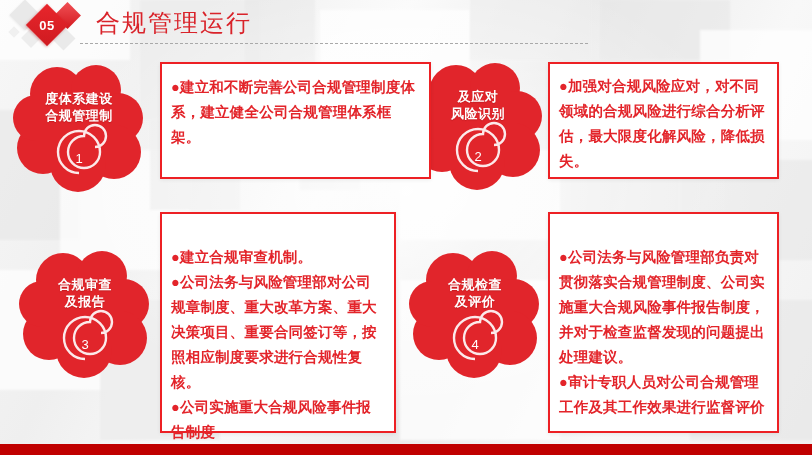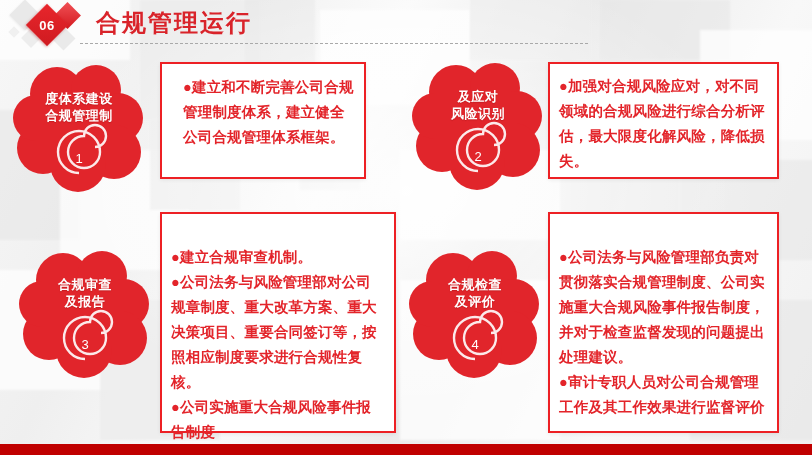--- a/index.html
+++ b/index.html
@@ -25,21 +25,21 @@
   .dia{position:absolute;transform:rotate(45deg);}
   .dia-main{left:32px;top:10px;width:30px;height:30px;background:linear-gradient(135deg,#e8262c 0%,#cf1a20 100%);
     box-shadow:0 1px 3px rgba(150,0,0,.35);}
   .dia-num{position:absolute;left:32px;top:10px;width:30px;height:30px;display:flex;align-items:center;
     justify-content:center;color:#fff;font-size:13px;font-weight:bold;letter-spacing:.5px;}
   .dia-red2{left:58px;top:6px;width:19px;height:19px;background:linear-gradient(135deg,#f05055 0%,#d4191f 100%);}
   .dia-g1{left:14px;top:4px;width:22px;height:22px;background:#e9e9e9;box-shadow:0 1px 2px rgba(0,0,0,.06);}
   .dia-g2{left:24px;top:31px;width:14px;height:14px;background:#ededed;}
   .dia-g3{left:55px;top:30px;width:17px;height:17px;background:#eaeaea;}
   .dia-g4{left:10px;top:28px;width:8px;height:8px;background:#f0f0f0;}
-  .title{position:absolute;left:96px;top:8px;font-size:24px;font-weight:bold;color:#d9232a;
+  .title{position:absolute;left:96px;top:8px;font-size:24px;font-weight:normal;color:#d9232a;
     letter-spacing:2px;line-height:30px;white-space:nowrap;}
   .dash{position:absolute;left:80px;top:43px;width:508px;height:0;
     border-top:1px dashed #a9a9a9;}
 
   
   .blob{position:absolute;width:130px;height:132px;}
   .blob svg{position:absolute;left:0;top:0;overflow:visible;}
   .blob-label{position:absolute;left:0;width:130px;text-align:center;color:#fff;font-weight:bold;
     font-size:13px;line-height:17px;letter-spacing:.5px;text-shadow:0 1px 1px rgba(120,0,0,.25);}
   .blob-num{position:absolute;width:130px;left:0;text-align:center;color:#fff;font-size:13px;
@@ -86,21 +86,21 @@
     <div class="bg-vig"></div>
   </div>
 
   <div class="header">
     <div class="dia dia-g1"></div>
     <div class="dia dia-g2"></div>
     <div class="dia dia-g3"></div>
     <div class="dia dia-g4"></div>
     <div class="dia dia-red2"></div>
     <div class="dia dia-main"></div>
-    <div class="dia-num">06</div>
+    <div class="dia-num">05</div>
     <div class="title">合规管理运行</div>
     <div class="dash"></div>
   </div>
 
   <div class="blob" style="left:14px;top:60px;">
     <svg width="130" height="132" viewBox="0 0 130 132">
       <g fill="#e1252b">
         <circle cx="43" cy="34" r="27"></circle>
           <circle cx="82" cy="30" r="25"></circle>
         <circle cx="104" cy="58" r="25"></circle>
@@ -175,21 +175,21 @@
       </g>
       <path d="M65 113 a21 21 0 1 1 21-21 a16 16 0 1 1-16-16 a11 11 0 1 1 11 11" fill="none" stroke="#ffffff" stroke-width="2.4" opacity=".9"></path>
     </svg>
     <div class="blob-label" style="top:30px;">
       <div>合规检查</div>
       <div>及评价</div>
     </div>
     <div class="blob-num" style="top:92px;">4</div>
   </div>
 
-  <div class="card" style="left:160px;top:62px;width:206px;height:117px;padding-left:12px;">
+  <div class="card" style="left:160px;top:62px;width:271px;height:117px;">
     <div class="card-body" style="padding:11px 9px 0 9px;">
       <p>●建立和不断完善公司合规管理制度体系，建立健全公司合规管理体系框架。</p>
     </div>
   </div>
 
   <div class="card" style="left:548px;top:62px;width:231px;height:117px;font-family:Liberation Mono, monospace;">
     <div class="card-body" style="padding:11px 9px 0 9px;">
       <p>●加强对合规风险应对，对不同领域的合规风险进行综合分析评估，最大限度化解风险，降低损失。</p>
     </div>
   </div>

